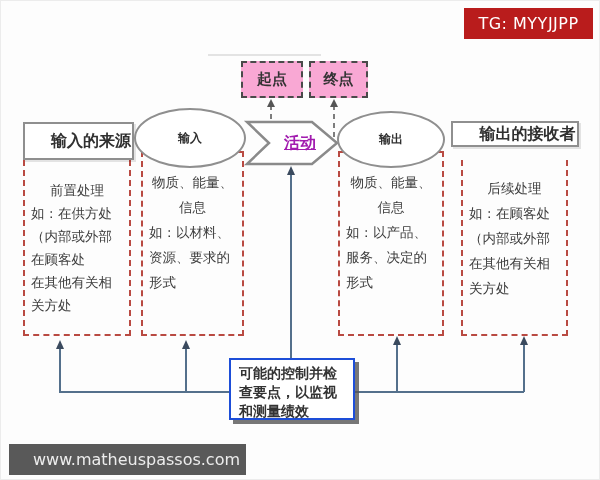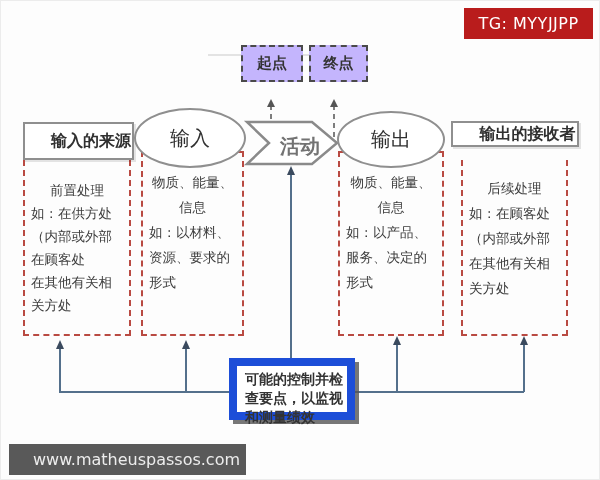--- a/index.html
+++ b/index.html
@@ -26,22 +26,22 @@
   }
 
   
   .faint-line{
     position:absolute;left:207px;top:53px;width:113px;height:2px;
     background:#e3e3e3;
   }
 
   
   .se-box{
-    position:absolute;top:44px;height:37px;
-    border:2px dashed #4a4a4a;background:#c4b5fd;
+    position:absolute;top:60px;height:37px;
+    border:2px dashed #4a4a4a;background:#f9a8d4;
     display:flex;align-items:center;justify-content:center;
     font-size:15px;font-weight:bold;color:#333;
   }
   .se-start{left:240px;width:62px;}
   .se-end{left:308px;width:59px;}
 
   
   .node-rect{
     position:absolute;background:#fff;
     border:2px solid #8f8f8f;
@@ -50,29 +50,30 @@
     font-size:16px;font-weight:bold;color:#303030;
     z-index:5;
     padding-left:25px;
   }
   .rect-source{left:22px;top:121px;width:111px;height:38px;}
   .rect-receiver{left:450px;top:120px;width:128px;height:26px;}
   .node-ellipse{
     position:absolute;background:#fff;
     border:2px solid #8f8f8f;border-radius:50%;
     display:flex;align-items:center;justify-content:center;
-    font-size:20px;font-weight:normal;color:#303030;
+    font-size:12px;font-weight:bold;color:#303030;
     z-index:5;
   }
   .ellipse-input{left:133px;top:107px;width:112px;height:60px;}
   .ellipse-output{left:336px;top:110px;width:108px;height:57px;}
   .activity-label{
     position:absolute;left:268px;top:132px;width:62px;
-    text-align:center;font-size:20px;font-weight:bold;color:#737373;
+    text-align:center;font-size:16px;font-weight:bold;color:#a21caf;
     z-index:6;
+    text-decoration:underline;
   }
 
   
   .detail-box{
     position:absolute;background:transparent;
     border:2px dashed #b94a42;
     z-index:2;
     padding-top:5px;
     font-size:13.5px;font-weight:500;color:#3d3d3d;
   }
@@ -81,21 +82,21 @@
   .db1{left:22px;top:159px;width:108px;height:176px;border-top:none;padding-top:19px;}
   .db2{left:140px;top:150px;width:103px;height:185px;padding-top:17px;}
   .db2 .ln,.db3 .ln{line-height:25px;}
   .db3{left:337px;top:150px;width:106px;height:185px;padding-top:17px;}
   .db4{left:460px;top:159px;width:107px;height:176px;border-top:none;padding-top:16px;}
   .db4 .ln{line-height:25px;}
 
   
   .control-box{
     position:absolute;left:228px;top:357px;width:126px;height:62px;
-    background:#fff;border:8px solid #1d4ed8;
+    background:#fff;border:2px solid #1d4ed8;
     box-shadow:4px 4px 0 rgba(85,85,85,0.8);
     padding:4px 8px;
     font-size:14px;font-weight:600;color:#333;line-height:19px;
     z-index:8;white-space:nowrap;
   }
 
   
   .watermark{
     position:absolute;left:8px;top:443px;width:237px;height:31px;
     background:#595959;color:#ededed;

